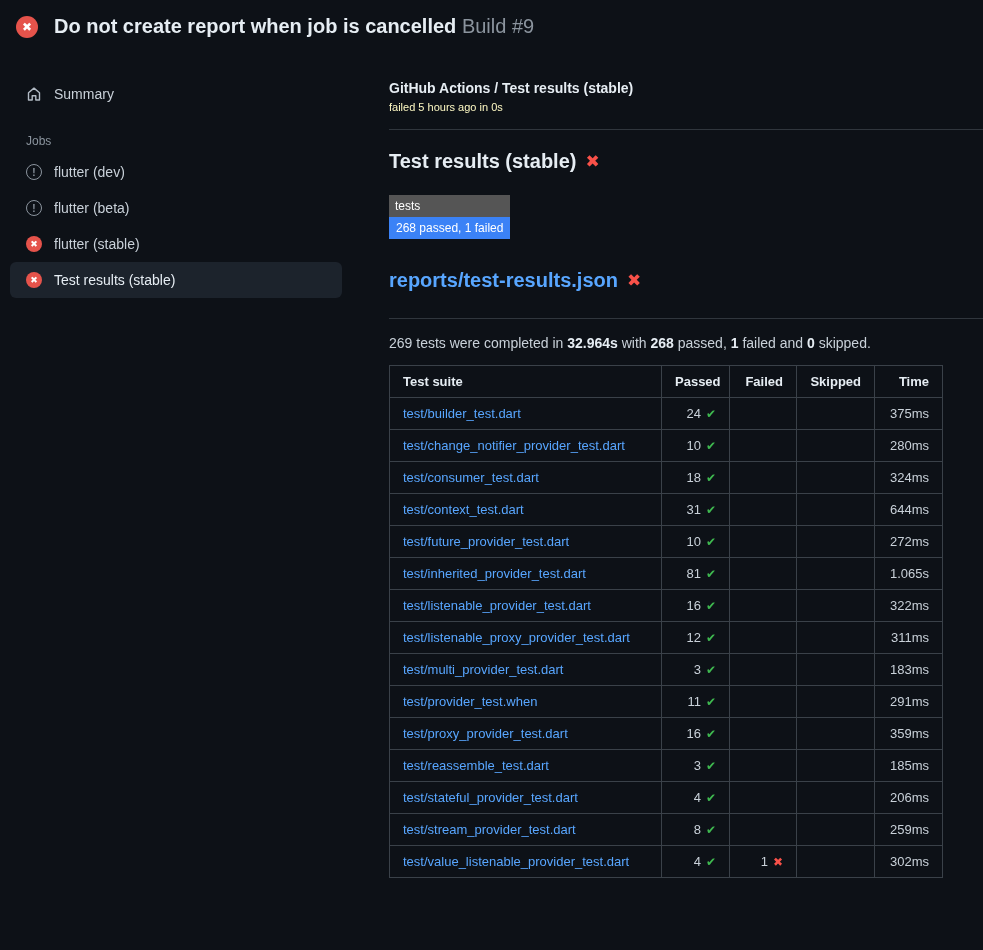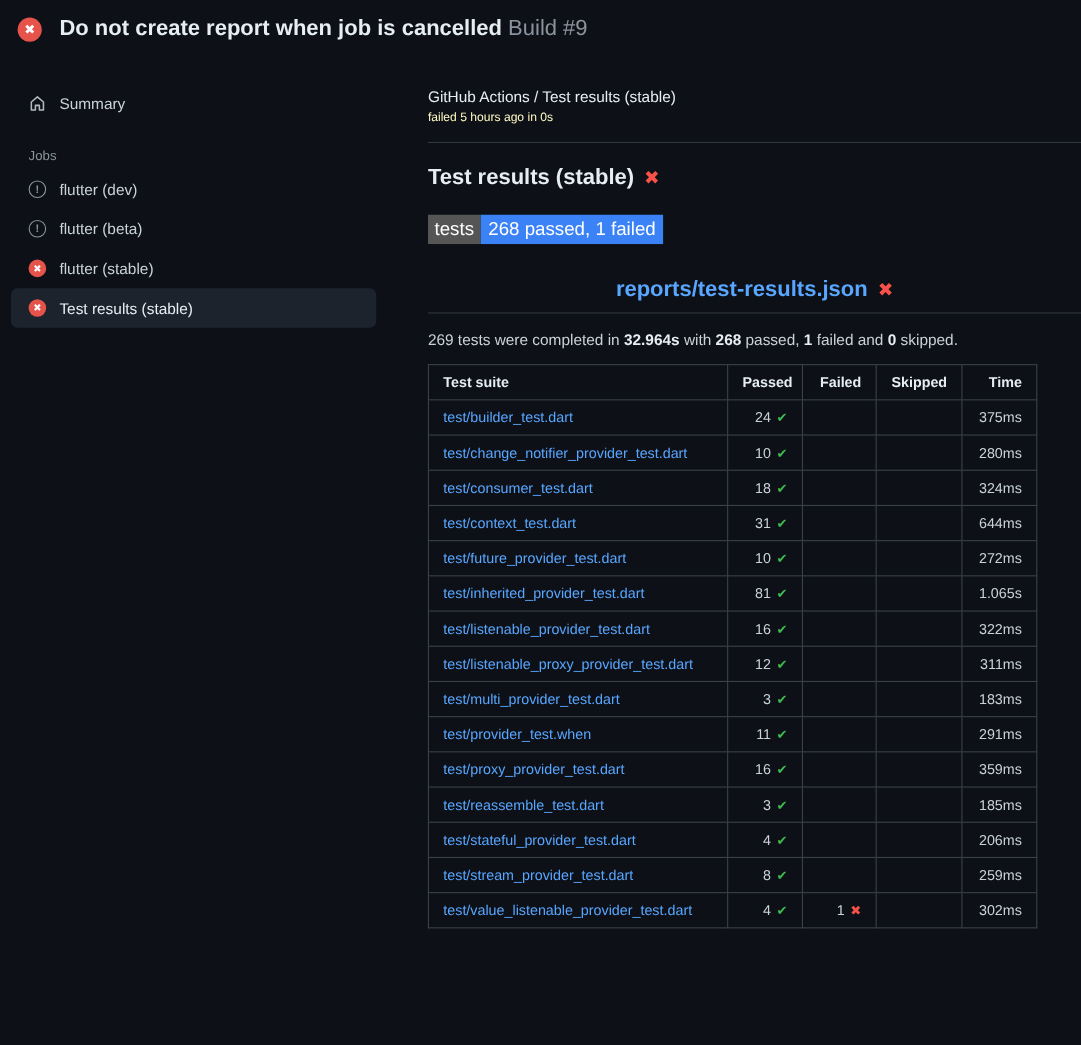--- a/index.html
+++ b/index.html
@@ -42,41 +42,41 @@
   .side-item {
     display: flex; align-items: flex-end; gap: 12px;
     padding: 10px 16px; border-radius: 6px; cursor: pointer;
     color: #c9d1d9; font-size: 14px;
   }
   .side-item.selected { background: #1c232c; color: #e6edf3; }
   .jobs-label { color: #8b949e; font-size: 12px; margin: 22px 0 6px 16px; }
   .home-icon { display: inline-flex; color: #b1bac4; flex: 0 0 auto; }
 
   
-  .breadcrumb { font-weight: 400; color: #e6edf3; font-size: 14px; }
+  .breadcrumb { font-weight: 700; color: #e6edf3; font-size: 14px; }
   .status-line { color: #fef9c3; font-size: 11px; margin-top: 5px; }
   .divider { border: none; height: 1px; background: #30363d; margin: 16px 0 0 0; }
 
   h2.section-title {
     font-size: 20px; font-weight: 700; color: #e6edf3;
     margin: 20px 0 0 0; display: flex; align-items: center; gap: 9px;
   }
   .x-glyph { color: #f85149; font-size: 17px; font-weight: bold; }
 
   .badge {
-    display: inline-flex; margin-top: 22px; font-size: 17px;
-    border-radius: 0; overflow: hidden; line-height: 1;
+    display: inline-flex; margin-top: 22px; font-size: 12px;
+    border-radius: 0; overflow: hidden; line-height: 1; flex-direction: column;
   }
   .badge-left  { background: #555555; color: #ffffff; padding: 5px 6px; }
   .badge-right { background: #3b82f6; color: #ffffff; padding: 5px 7px; }
 
   h2.report-heading {
     font-size: 20px; font-weight: 700; margin: 30px 0 0 0;
     display: flex; align-items: center; gap: 9px;
-    padding-bottom: 9px; border-bottom: 1px solid #30363d; justify-content: center;
+    padding-bottom: 26px; border-bottom: 1px solid #30363d;
   }
 
   .summary-text { margin: 16px 0 14px 0; font-size: 14px; color: #c9d1d9; }
   .summary-text strong { color: #e6edf3; }
 
   
   table.results {
     border-collapse: collapse; table-layout: fixed; width: 553px;
     font-size: 13px; margin-top: 4px;
   }

